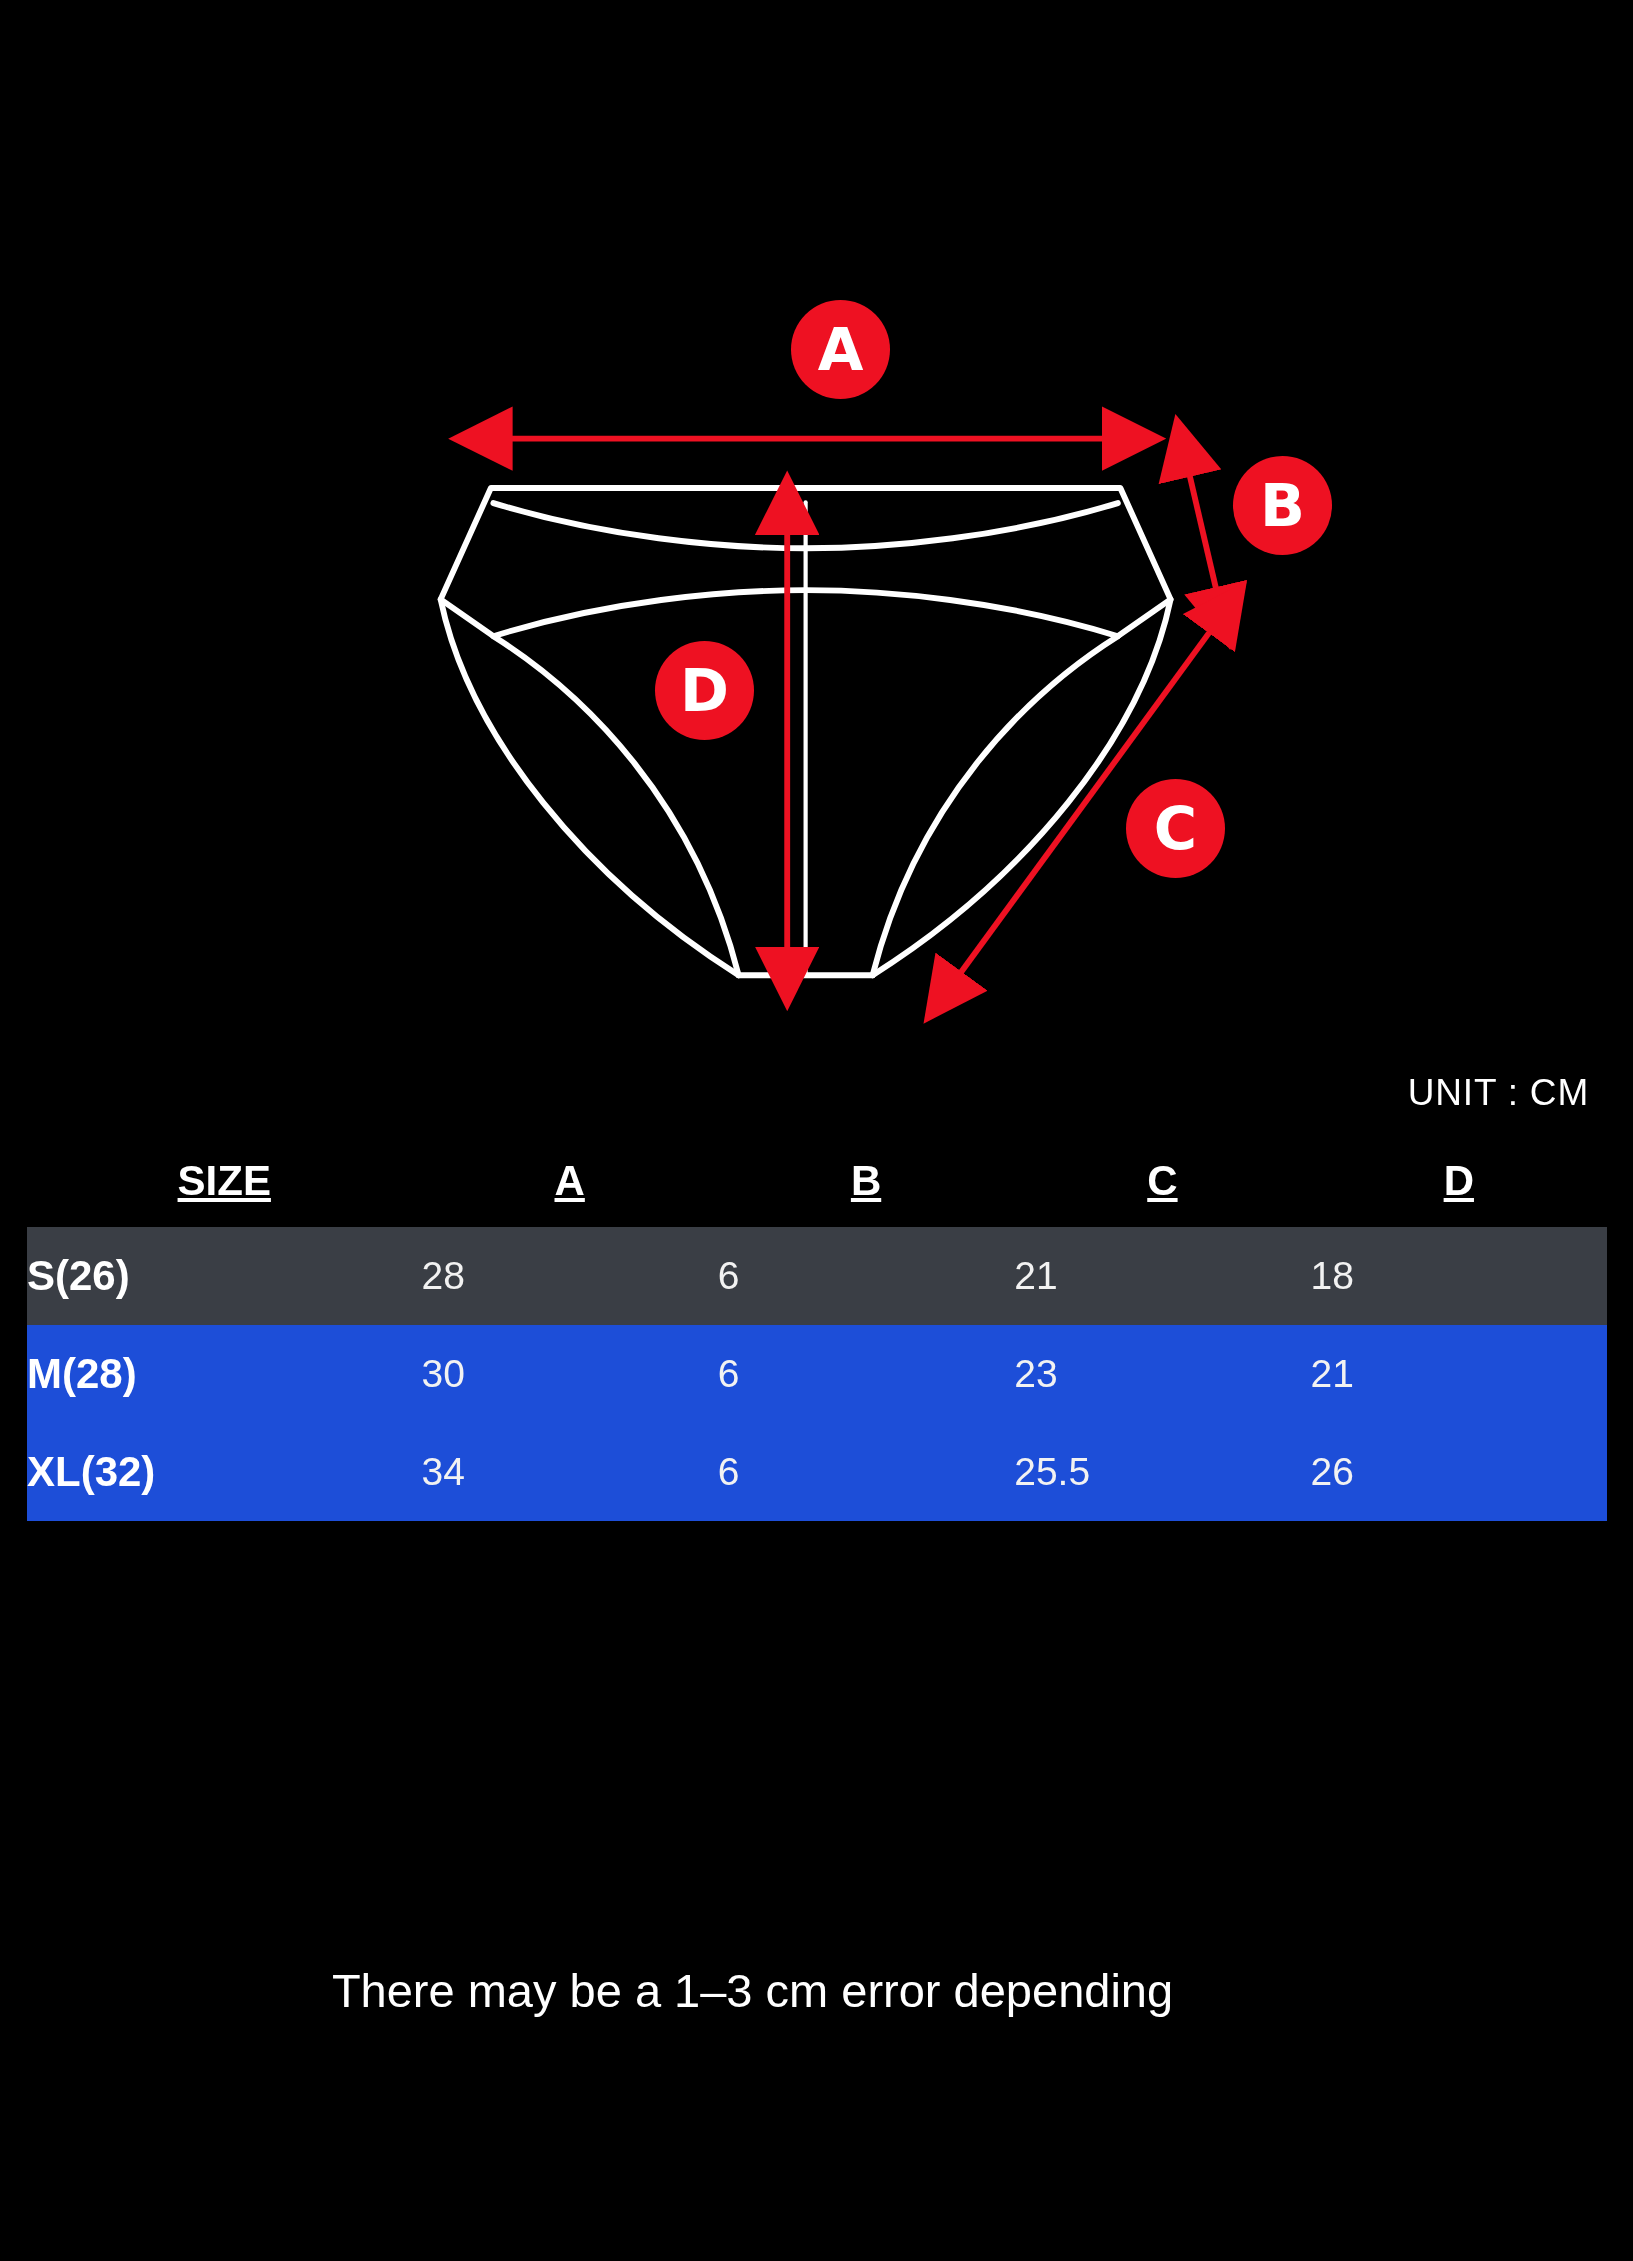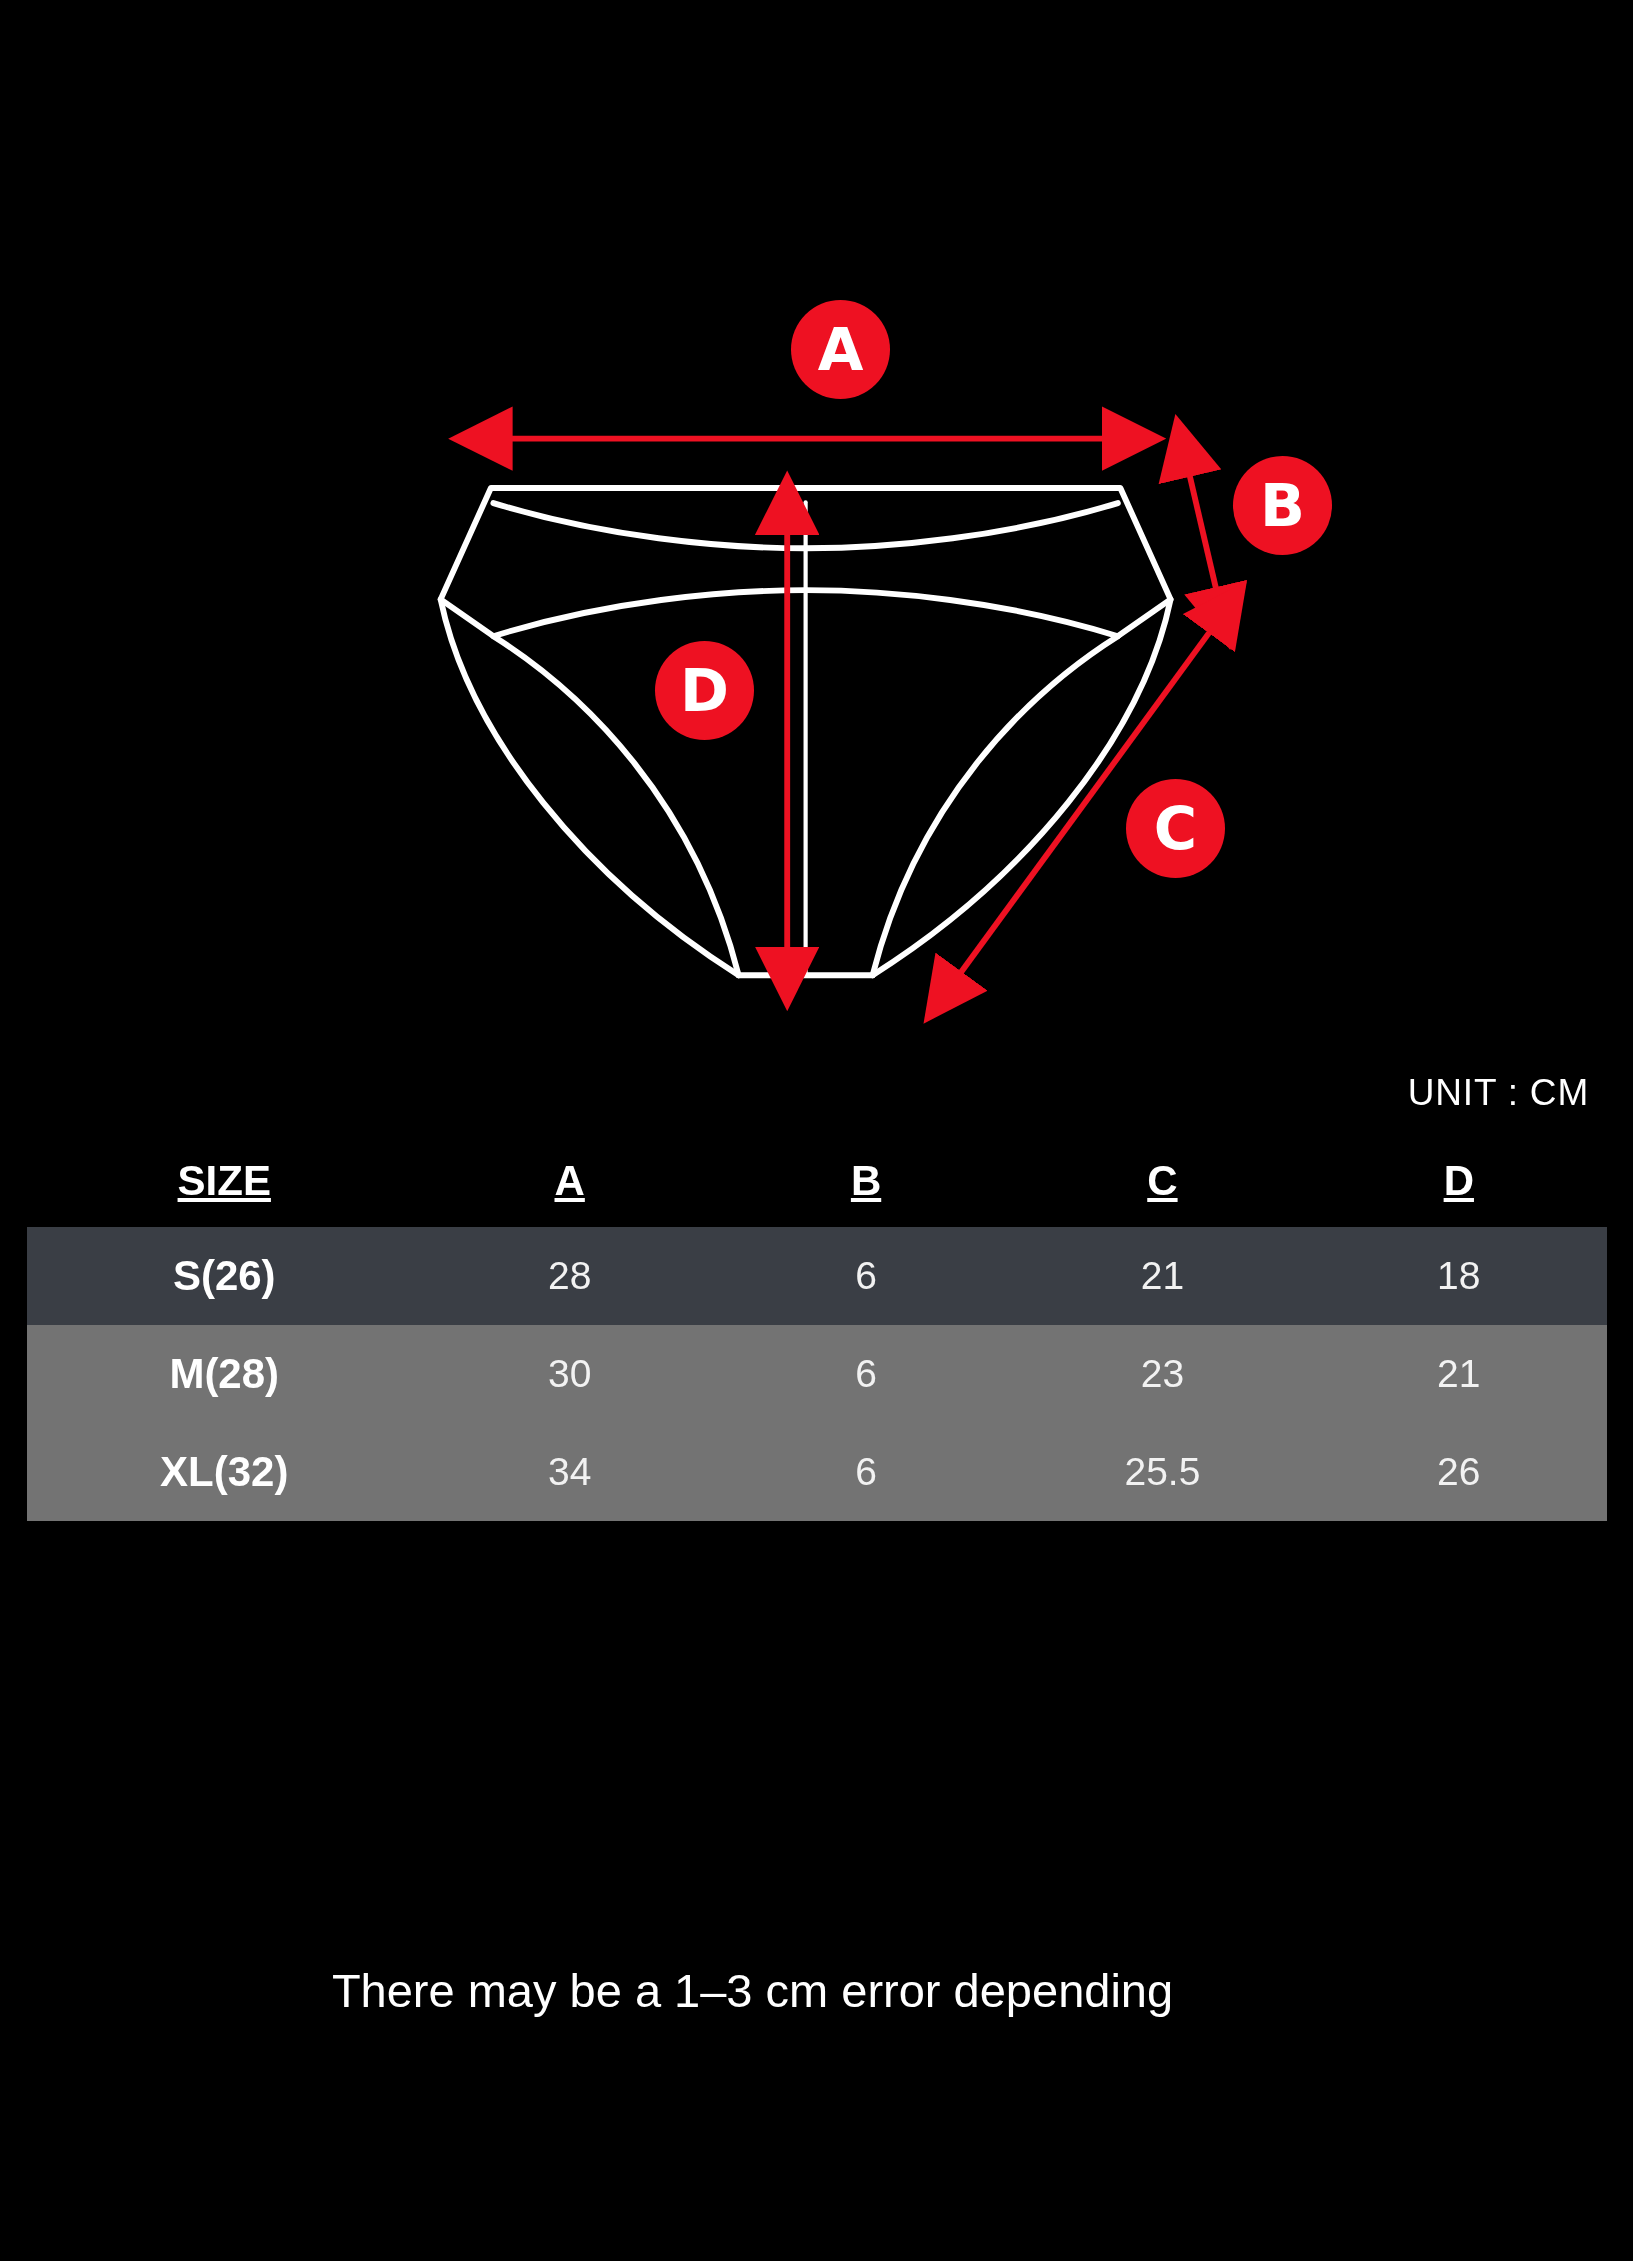--- a/index.html
+++ b/index.html
@@ -71,34 +71,33 @@
     font-size: 42px;
     font-weight: bold;
     padding: 10px 0 22px 0;
     color: #ffffff;
     font-family: "Liberation Sans", sans-serif;
     text-decoration: underline;
   }
   .size-table td {
     font-size: 39px;
     padding: 25px 0;
-    text-align: center;
     color: #f2f2f2;
     font-family: "Liberation Sans", sans-serif;
   }
   .size-table td.size-cell {
     font-weight: bold;
     font-size: 42px;
     color: #ffffff;
   }
   .size-table tbody tr.odd {
     background: #3a3e45;
   }
   .size-table tbody tr.even {
-    background: #737373;
+    background: #1d4ed8;
   }
 
   
   .footnote {
     position: absolute;
     left: 0;
     top: 1960px;
     width: 1505px;
     text-align: center;
     font-size: 47px;

